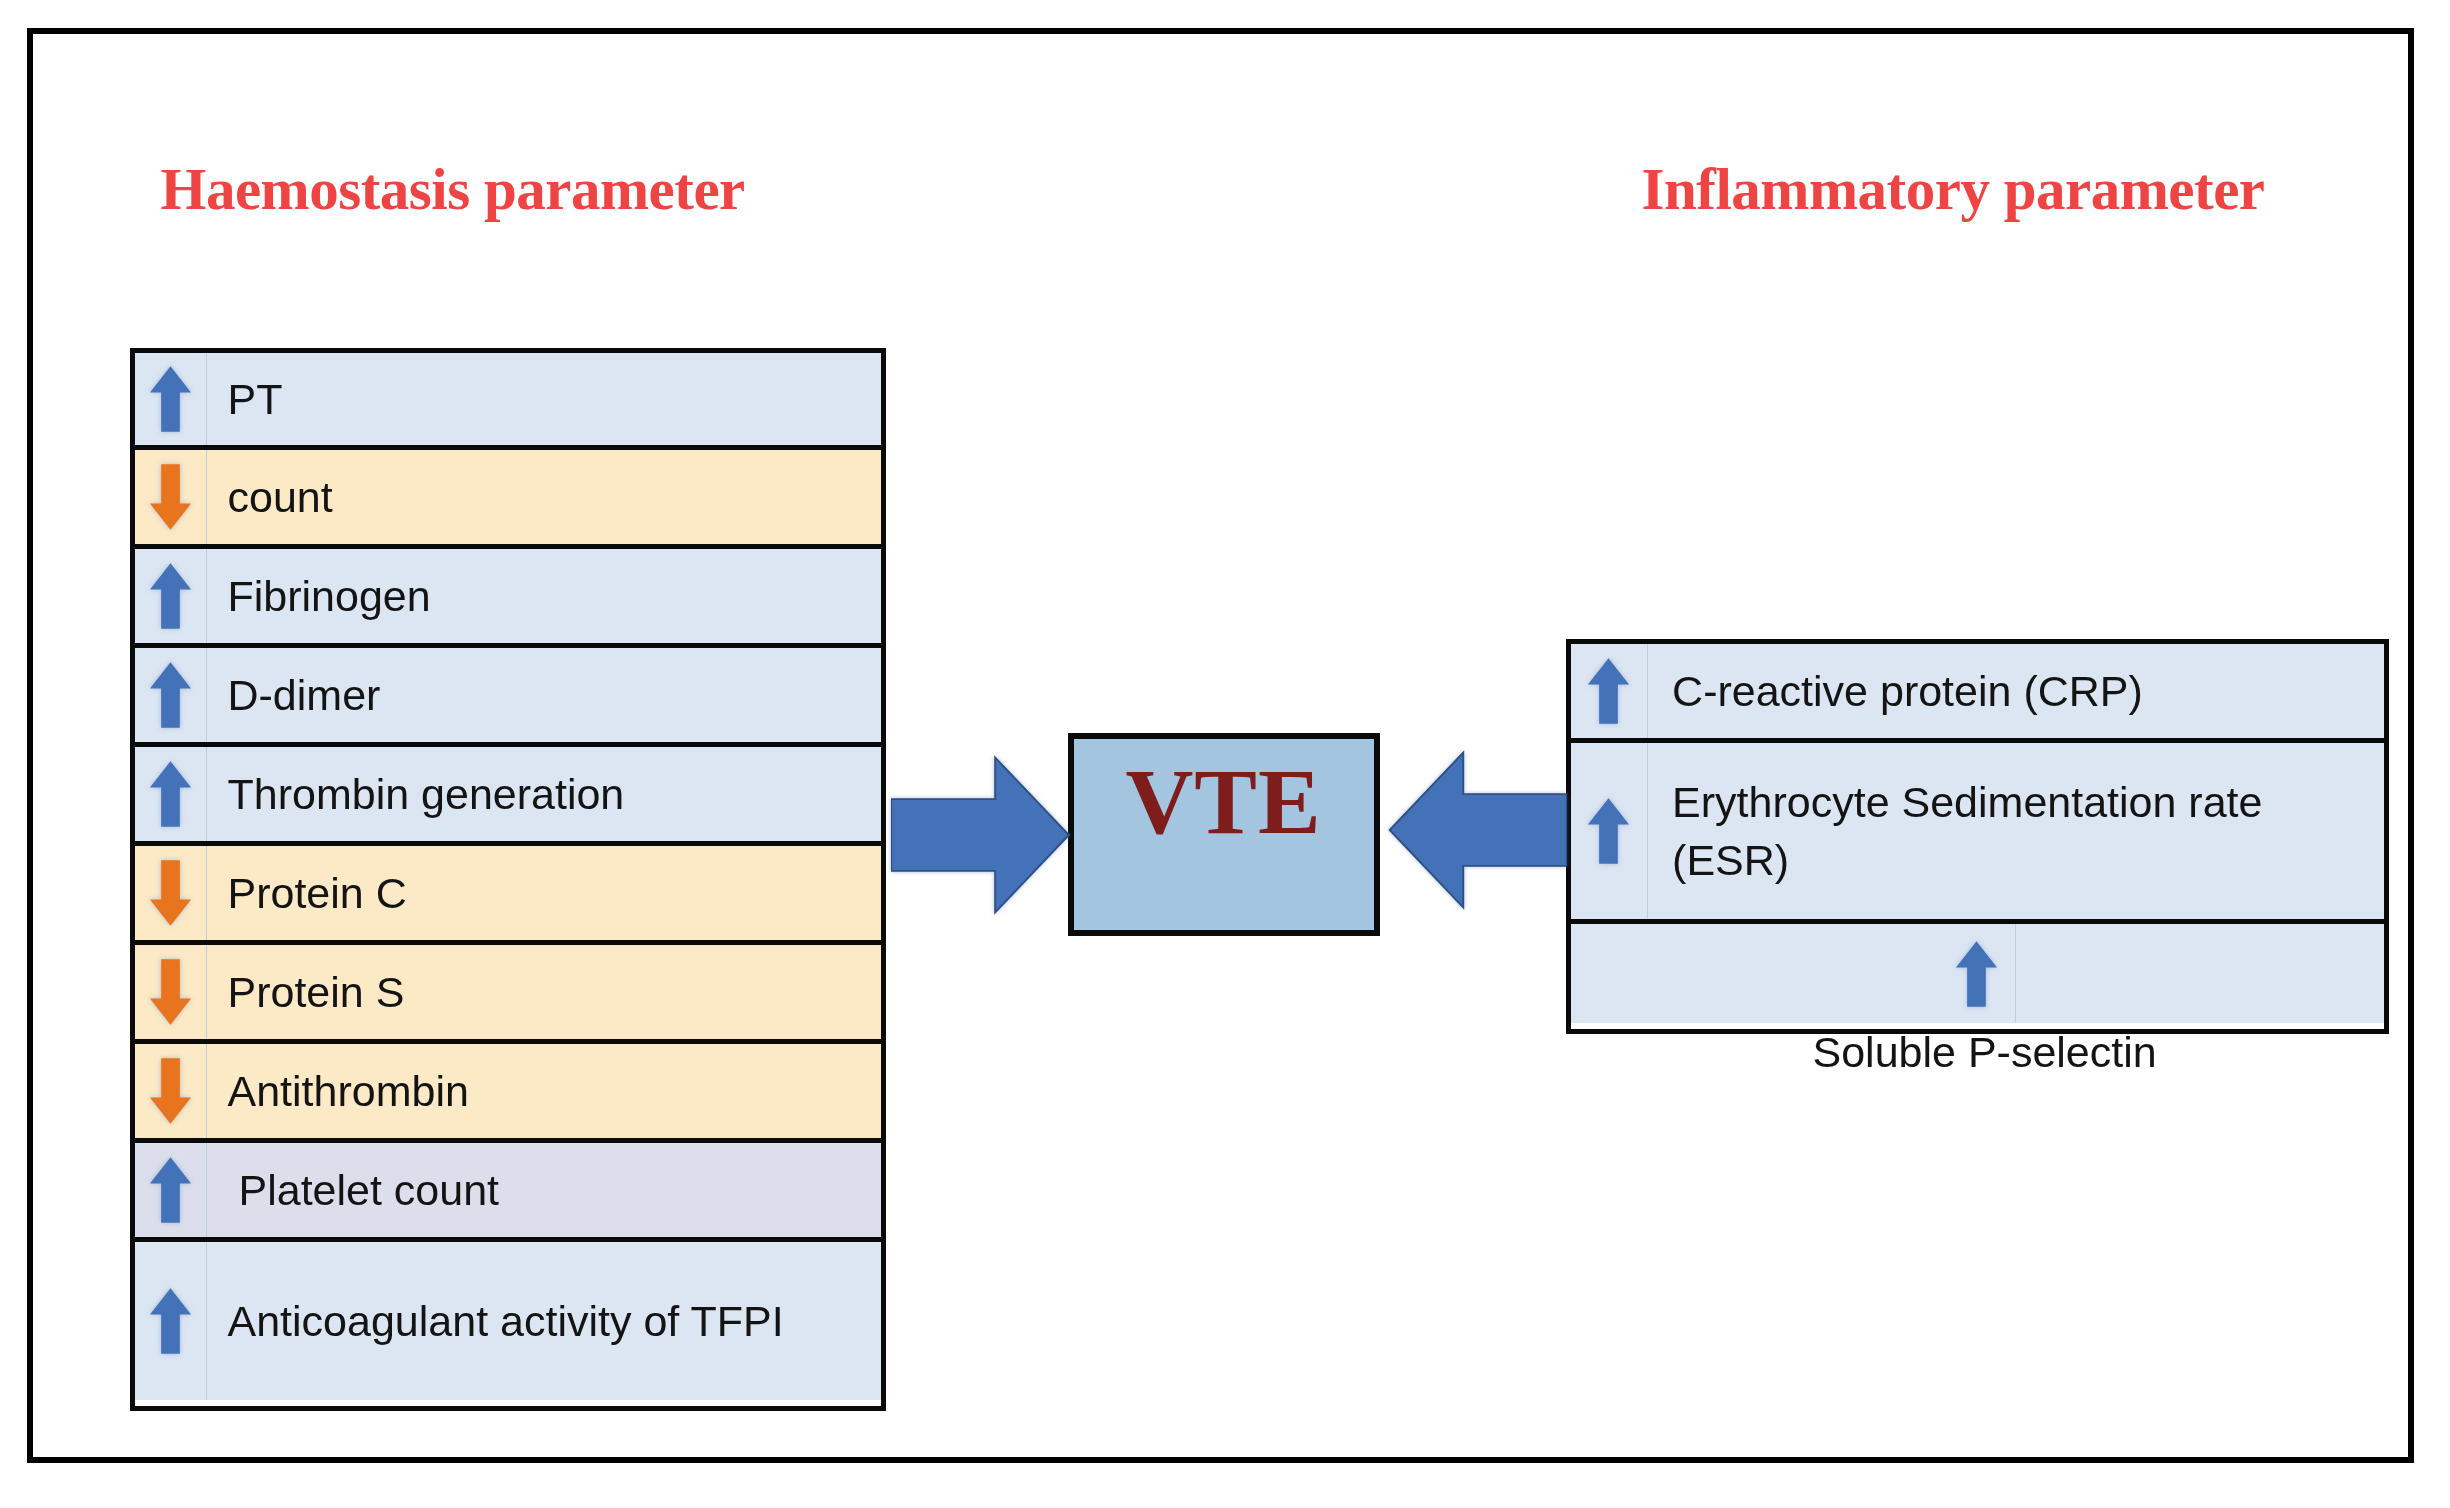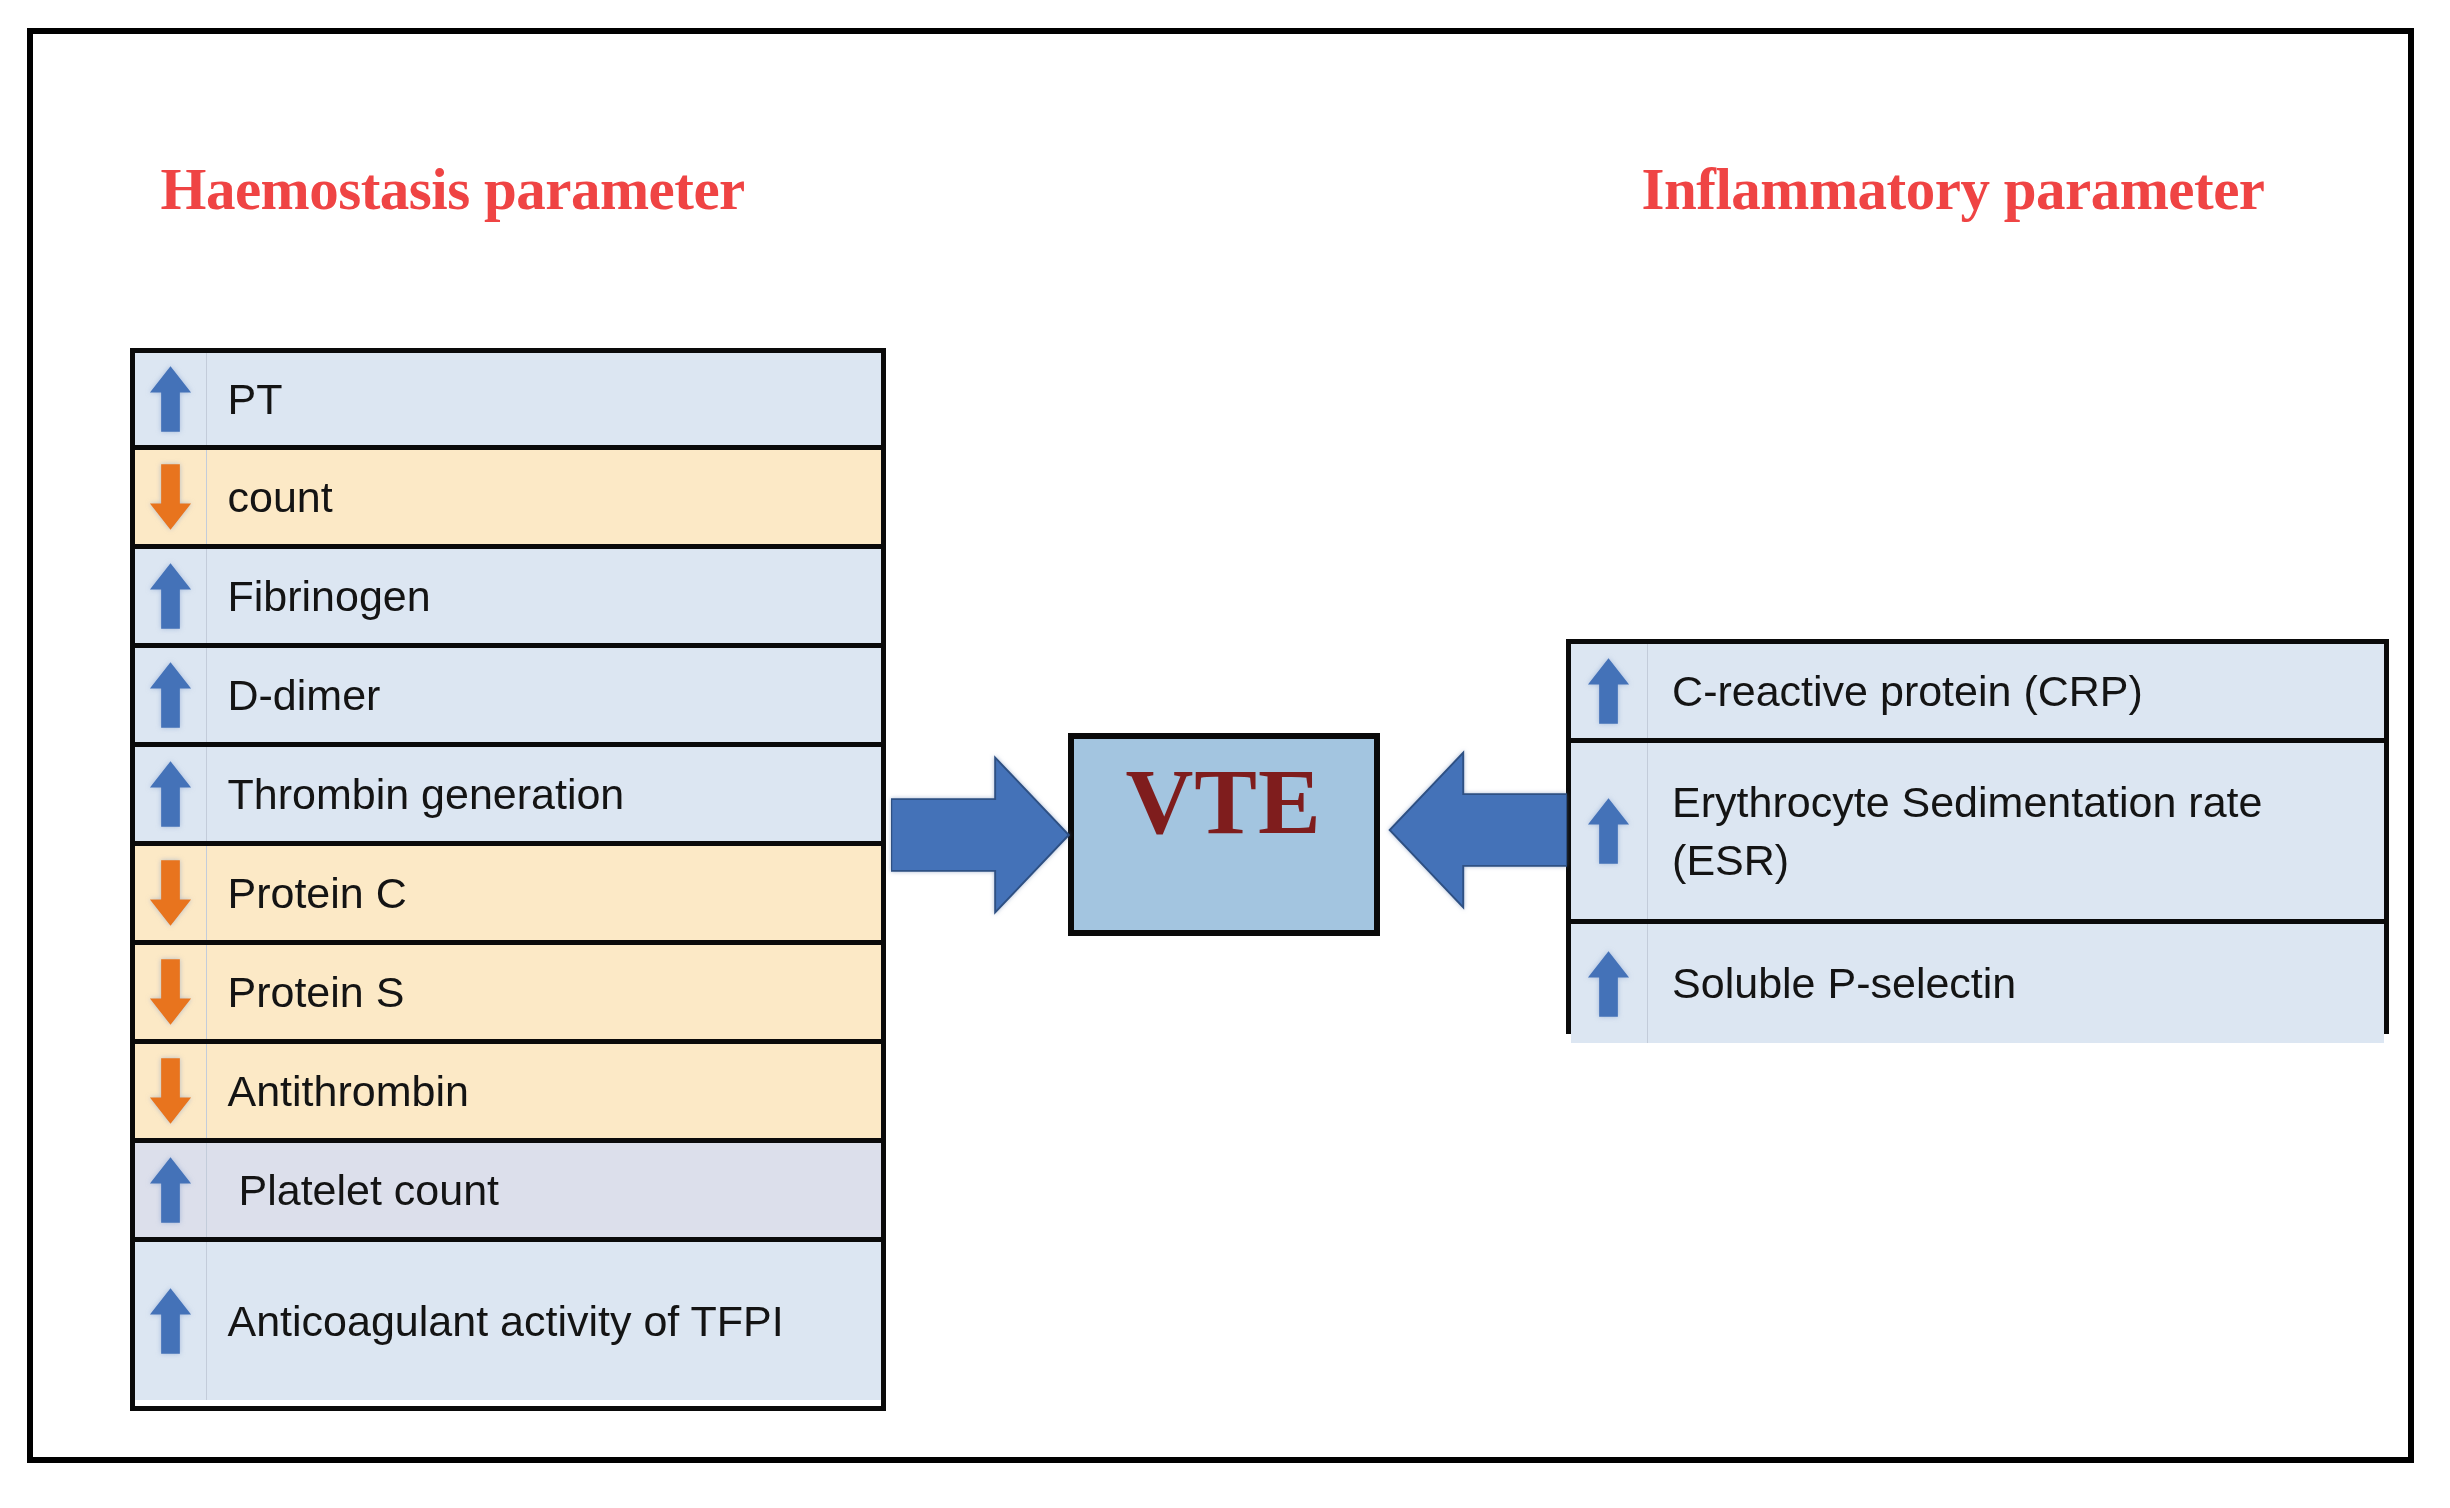--- a/index.html
+++ b/index.html
@@ -273,21 +273,21 @@
         <div class="param-row fill-blue" style="height: 181px;">
           <div class="arrow-cell">
             <span class="vert-arrow">
               <svg width="43" height="70" viewBox="0 0 46 74">
                 <polygon points="23,2 45,30 33,30 33,72 13,72 13,30 1,30" fill="#4472b8"></polygon>
               </svg>
             </span>
           </div>
           <div class="label-cell">Erythrocyte Sedimentation rate (ESR)</div>
         </div>
-        <div class="param-row fill-blue" style="height: 119px;">
+        <div class="param-row fill-blue" style="height: 99px; flex-direction: column;">
           <div class="arrow-cell">
             <span class="vert-arrow">
               <svg width="43" height="70" viewBox="0 0 46 74">
                 <polygon points="23,2 45,30 33,30 33,72 13,72 13,30 1,30" fill="#4472b8"></polygon>
               </svg>
             </span>
           </div>
           <div class="label-cell">Soluble P-selectin</div>
         </div>
       </div>

